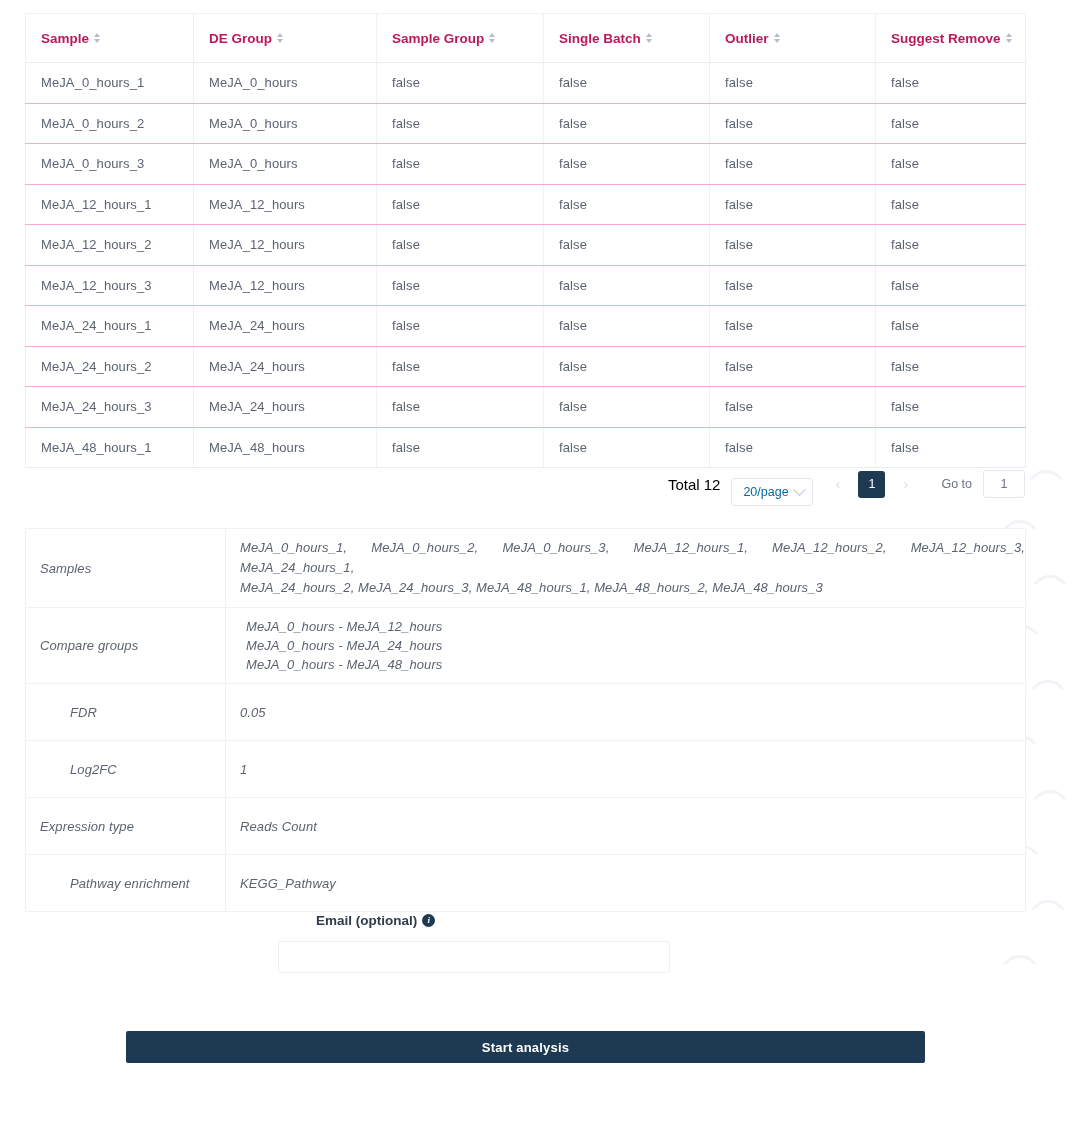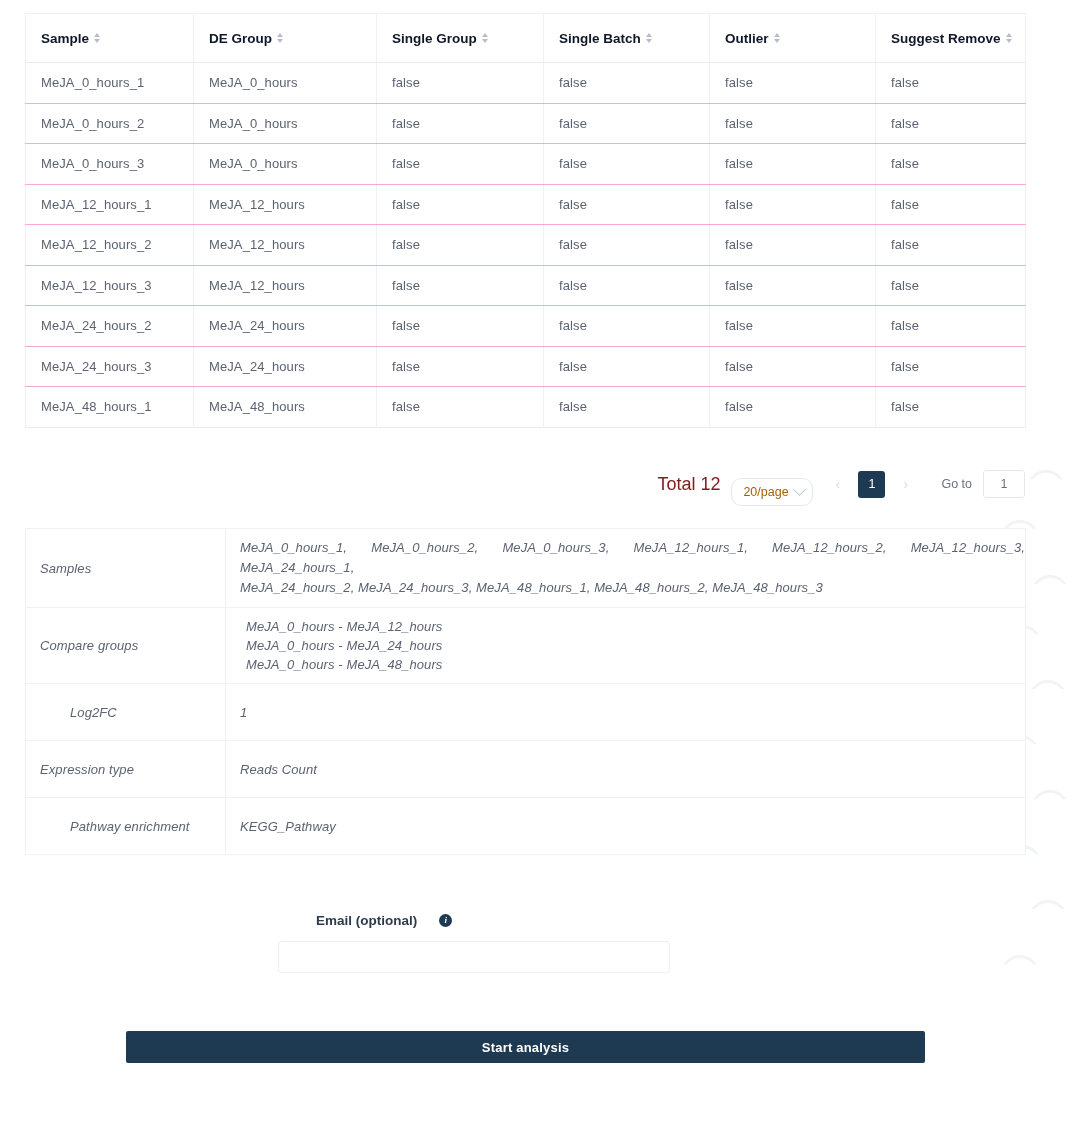--- a/index.html
+++ b/index.html
@@ -57,21 +57,21 @@
   table.samples col.c1 { width: 183px; }
   table.samples col.c2 { width: 167px; }
   table.samples col.c3 { width: 166px; }
   table.samples col.c4 { width: 166px; }
   table.samples col.c5 { width: 150px; }
 
   table.samples th {
     text-align: left;
     font-size: 13.5px;
     font-weight: bold;
-    color: #0f172a;
+    color: #be185d;
     padding: 0 0 0 15px;
     height: 48px;
     border-bottom: 1px solid #e9edf2;
     border-right: 1px solid #eef1f5;
     vertical-align: middle;
     white-space: nowrap;
   }
   table.samples th:last-child { border-right: none; }
   table.samples th .th-inner {
     display: inline-flex;
@@ -120,31 +120,31 @@
     width: 1000px;
     height: 32px;
     display: flex;
     align-items: center;
     justify-content: flex-end;
     gap: 11px;
     font-size: 12.5px;
     color: #6b7280;
     z-index: 2;
   }
-  .pg-total { color: #7f1d1d; font-size: 18px; }
+  .pg-total { color: #000000; font-size: 15px; }
   .pg-select {
     border: 1px solid #e4e8ee;
-    border-radius: 10px;
+    border-radius: 3px;
     height: 28px;
     min-width: 82px;
     display: flex;
     align-items: center;
     justify-content: space-between;
     padding: 0 8px 0 11px;
-    color: #a16207;
+    color: #0369a1;
     font-size: 12.5px;
     background: #fff;
     box-sizing: border-box;
     margin-top: 16px;
   }
   .chev {
     width: 8px; height: 8px;
     border-right: 1.4px solid #c3c9d3;
     border-bottom: 1.4px solid #c3c9d3;
     transform: rotate(45deg) translate(-2px,-2px);
@@ -234,21 +234,21 @@
     left: 278px;
     top: 913px;
     z-index: 2;
   }
   .email-label {
     font-size: 13.5px;
     font-weight: bold;
     color: #2f3b4d;
     display: flex;
     align-items: center;
-    gap: 22px;
+    gap: 5px;
     margin-bottom: 13px;
     padding-left: 38px;
   }
   .info-icon {
     width: 13px; height: 13px;
     border-radius: 50%;
     background: #1e3a52;
     color: #fff;
     font-size: 9px;
     font-style: italic;
@@ -333,21 +333,21 @@
           <span class="th-inner">
             <span>DE Group</span>
             <span class="sort-icon">
                 <i class="up"></i>
                 <i class="down"></i>
               </span>
           </span>
         </th>
         <th>
           <span class="th-inner">
-            <span>Single Group</span>
+            <span>Sample Group</span>
             <span class="sort-icon">
                 <i class="up"></i>
                 <i class="down"></i>
               </span>
           </span>
         </th>
         <th>
           <span class="th-inner">
             <span>Single Batch</span>
             <span class="sort-icon">
@@ -419,20 +419,28 @@
         </tr>
         <tr>
           <td>MeJA_12_hours_3</td>
           <td>MeJA_12_hours</td>
           <td>false</td>
           <td>false</td>
           <td>false</td>
           <td>false</td>
         </tr>
         <tr>
+          <td>MeJA_24_hours_1</td>
+          <td>MeJA_24_hours</td>
+          <td>false</td>
+          <td>false</td>
+          <td>false</td>
+          <td>false</td>
+        </tr>
+        <tr>
           <td>MeJA_24_hours_2</td>
           <td>MeJA_24_hours</td>
           <td>false</td>
           <td>false</td>
           <td>false</td>
           <td>false</td>
         </tr>
         <tr>
           <td>MeJA_24_hours_3</td>
           <td>MeJA_24_hours</td>
@@ -484,20 +492,24 @@
       </tr>
       <tr>
         <td class="label">Compare groups</td>
         <td>
           <div class="val-line">MeJA_0_hours - MeJA_12_hours</div>
           <div class="val-line">MeJA_0_hours - MeJA_24_hours</div>
           <div class="val-line">MeJA_0_hours - MeJA_48_hours</div>
         </td>
       </tr>
       <tr class="row-tall">
+        <td class="label indent">FDR</td>
+        <td>0.05</td>
+      </tr>
+      <tr class="row-tall">
         <td class="label indent">Log2FC</td>
         <td>1</td>
       </tr>
       <tr class="row-tall">
         <td class="label">Expression type</td>
         <td>Reads Count</td>
       </tr>
       <tr class="row-tall">
         <td class="label indent">Pathway enrichment</td>
         <td>KEGG_Pathway</td>

